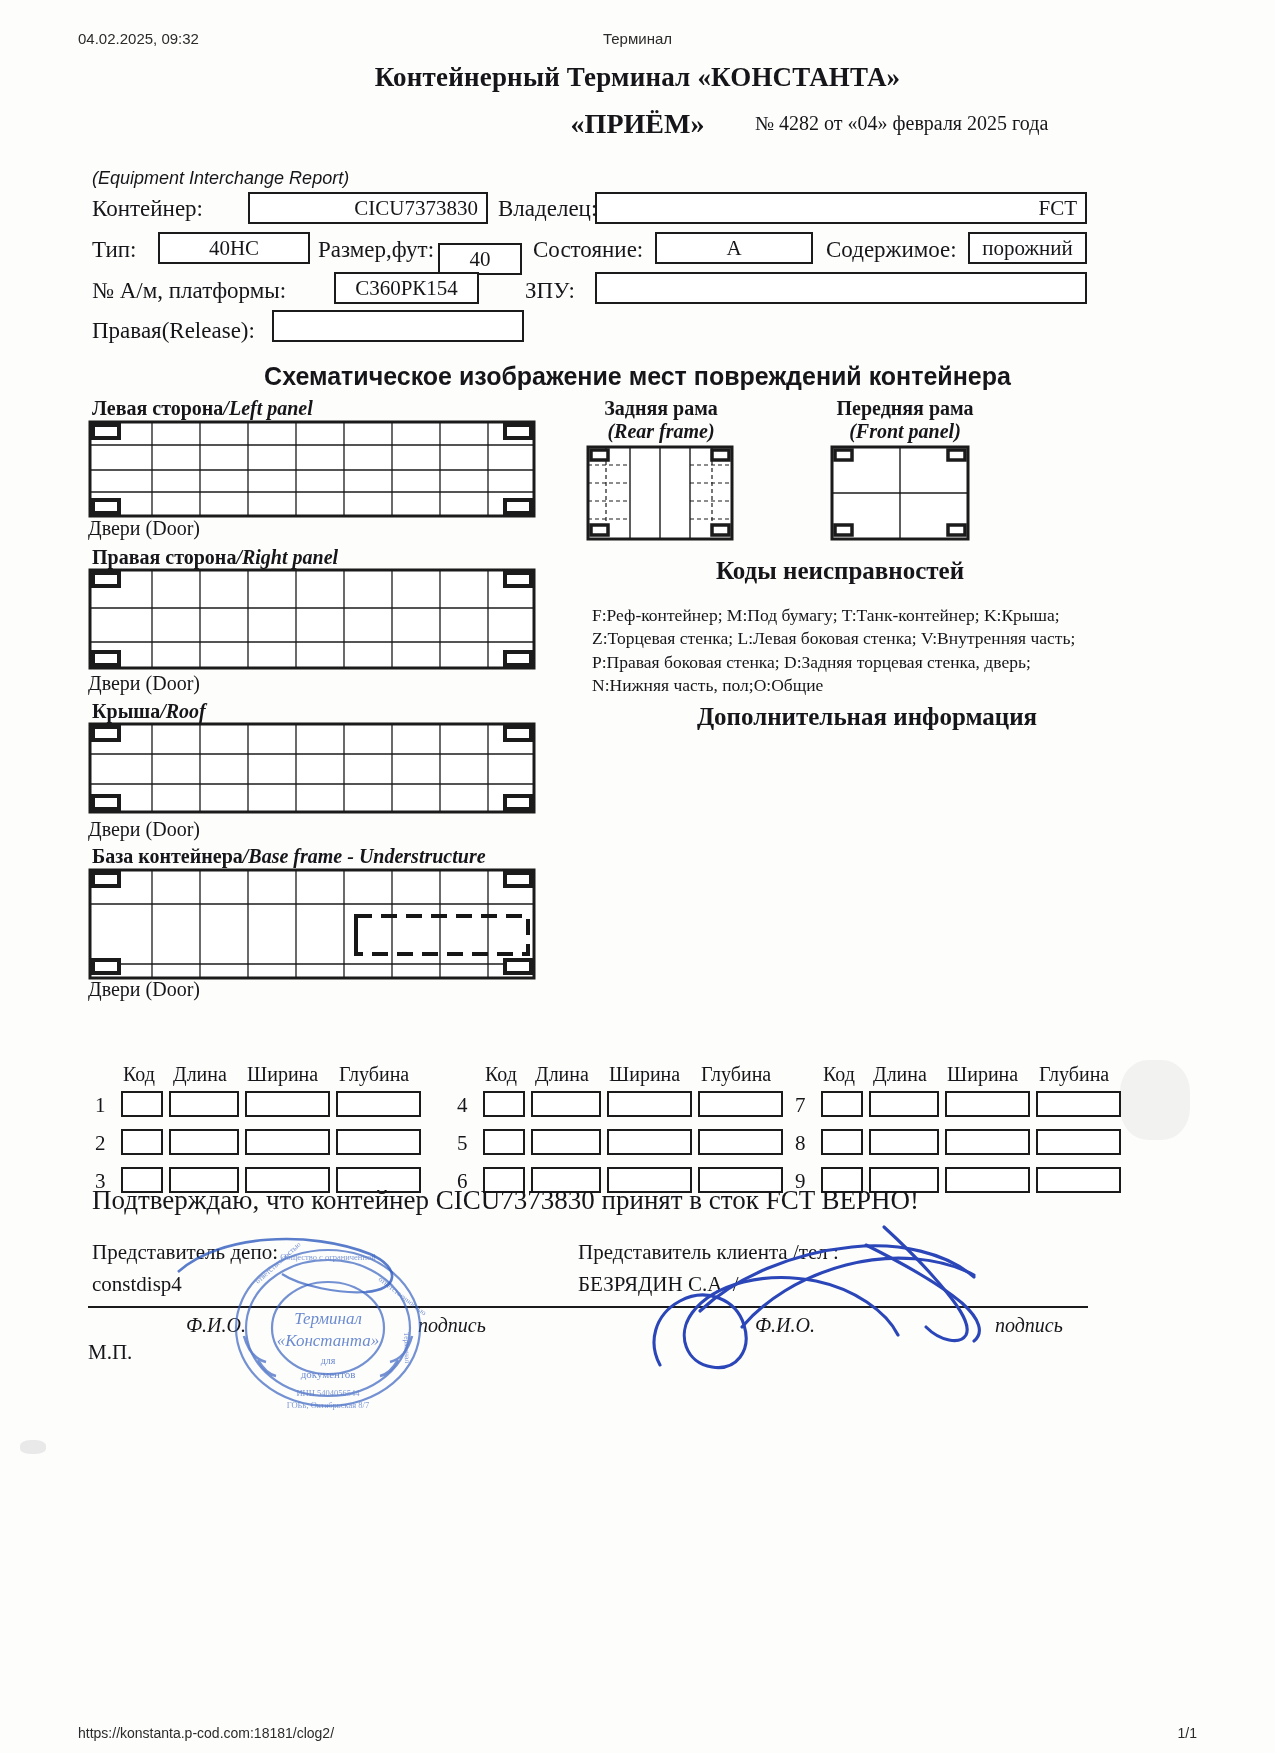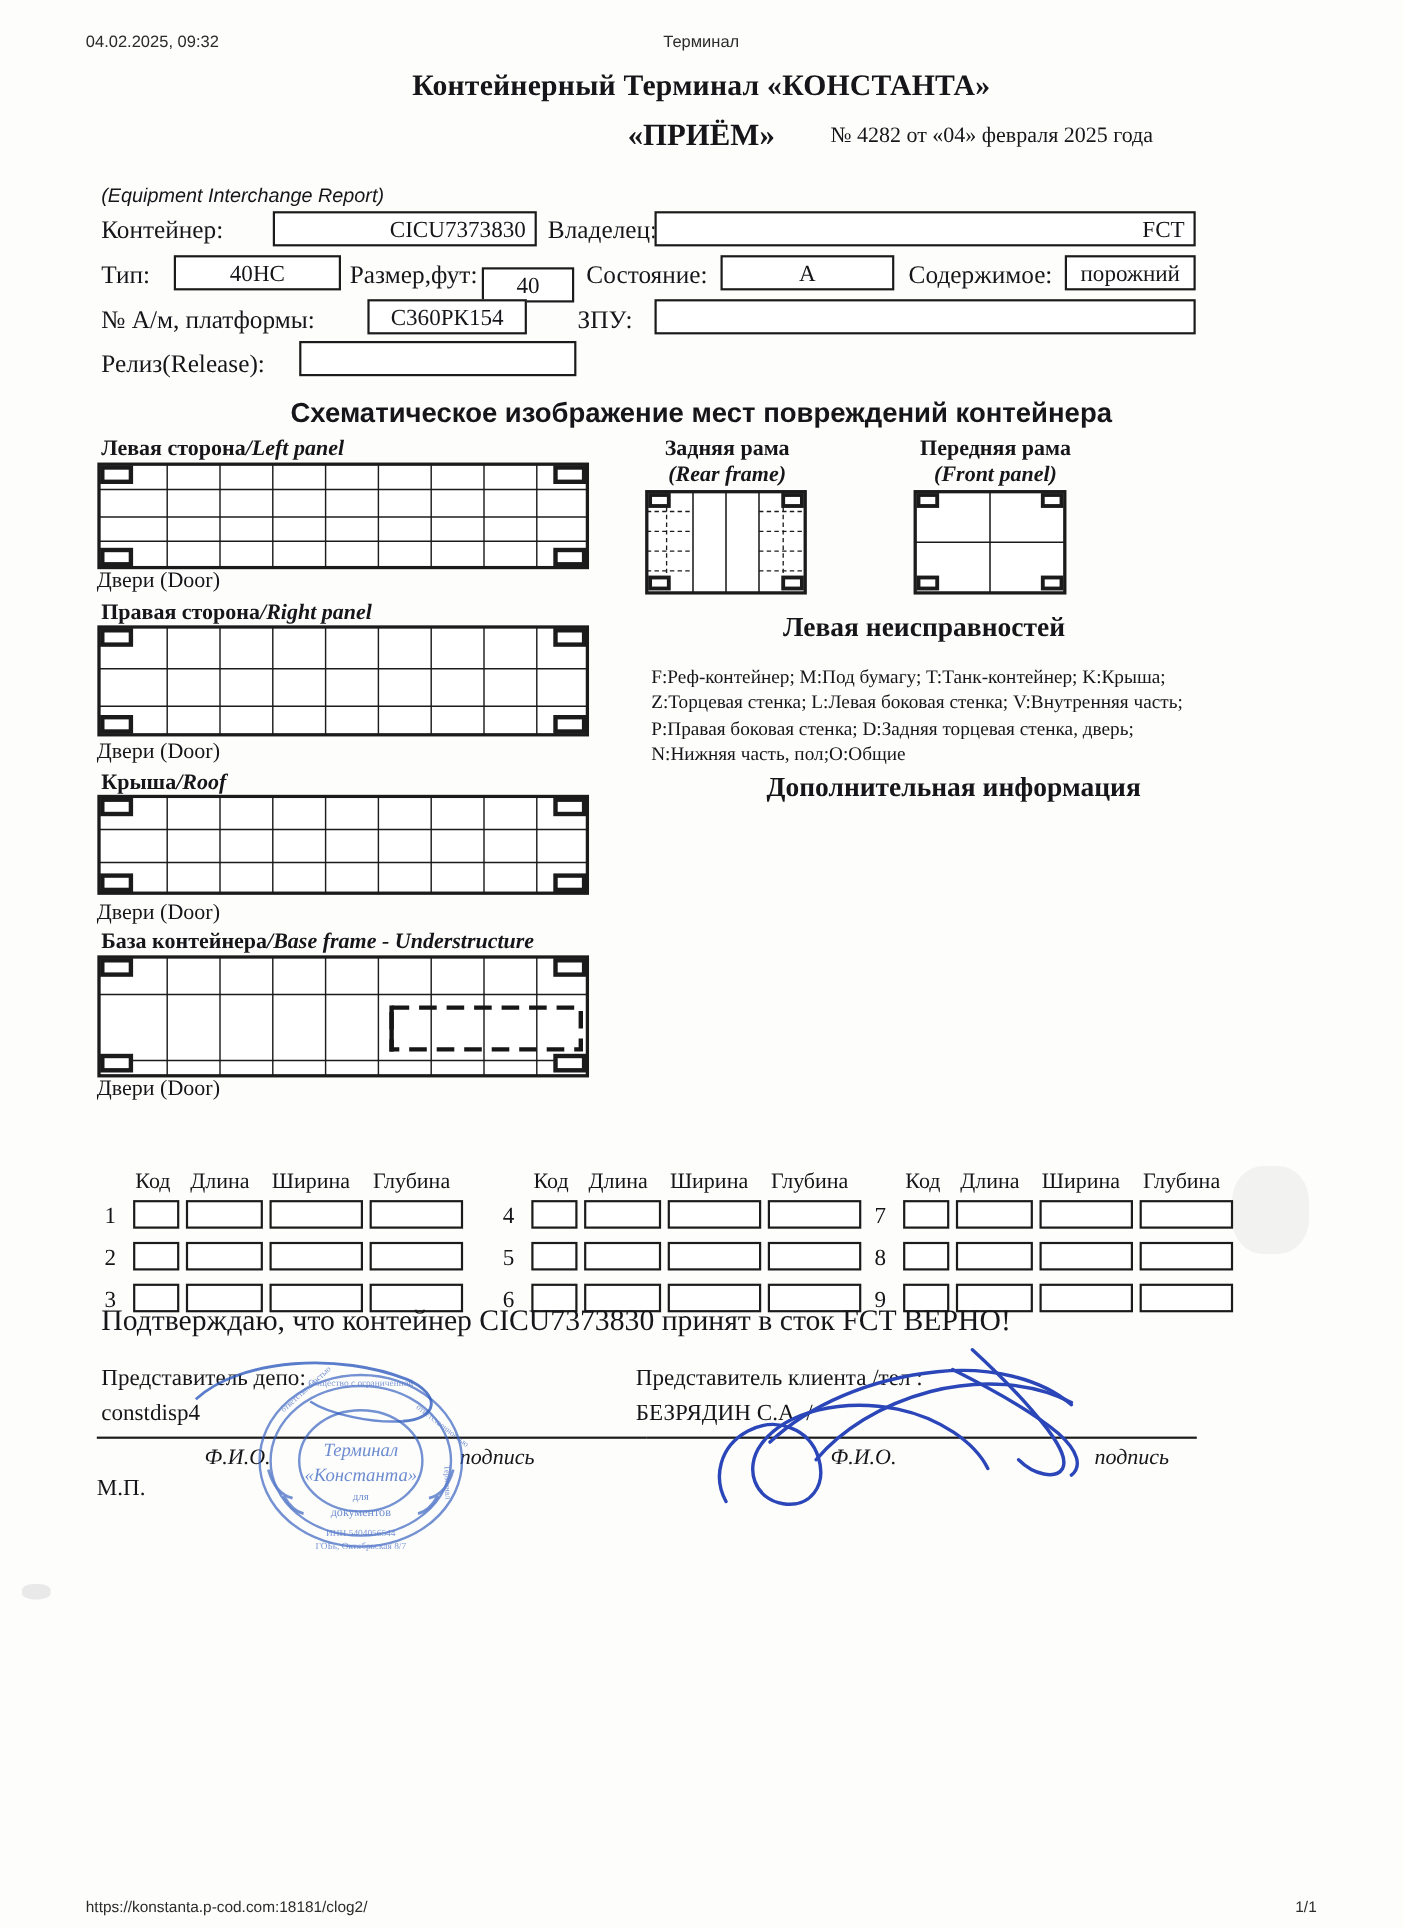--- a/index.html
+++ b/index.html
@@ -143,21 +143,21 @@
   <div class="lbl" style="left:533px;top:237px;">Состояние:</div>
   <div class="box" style="left:655px;top:232px;width:158px;height:32px;">A</div>
   <div class="lbl" style="left:826px;top:237px;">Содержимое:</div>
   <div class="box" style="left:968px;top:232px;width:119px;height:32px;">порожний</div>
 
   <div class="lbl" style="left:92px;top:278px;">№ А/м, платформы:</div>
   <div class="box" style="left:334px;top:272px;width:145px;height:32px;">С360РК154</div>
   <div class="lbl" style="left:525px;top:278px;">ЗПУ:</div>
   <div class="box" style="left:595px;top:272px;width:492px;height:32px;"></div>
 
-  <div class="lbl" style="left:92px;top:318px;">Релиз(Release):</div>
+  <div class="lbl" style="left:92px;top:318px;">Правая(Release):</div>
   <div class="box" style="left:272px;top:310px;width:252px;height:32px;"></div>
 
   <div class="scheme-title">Схематическое изображение мест повреждений контейнера</div>
 
   <div class="panel-label" style="left:92px;top:397px;">
     <span>Левая сторона</span><i>/Left panel</i>
   </div>
   <div class="diagram" style="left:88px;top:420px;">
     <svg width="448" height="98" viewBox="0 0 448 98">
       <rect x="2" y="2" width="444" height="94" fill="#fff" stroke="#1b1b1b" stroke-width="3"></rect>
@@ -311,21 +311,21 @@
       <rect x="2" y="2" width="136" height="92" fill="#fff" stroke="#1b1b1b" stroke-width="3"></rect>
       <line x1="2" y1="48" x2="138" y2="48" stroke="#1b1b1b" stroke-width="1.4"></line>
       <line x1="70" y1="2" x2="70" y2="94" stroke="#1b1b1b" stroke-width="1.4"></line>
       <rect x="5" y="5" width="17" height="10" fill="#fff" stroke="#1b1b1b" stroke-width="3.5"></rect>
       <rect x="118" y="5" width="17" height="10" fill="#fff" stroke="#1b1b1b" stroke-width="3.5"></rect>
       <rect x="5" y="80" width="17" height="10" fill="#fff" stroke="#1b1b1b" stroke-width="3.5"></rect>
       <rect x="118" y="80" width="17" height="10" fill="#fff" stroke="#1b1b1b" stroke-width="3.5"></rect>
     </svg>
   </div>
 
-  <div class="codes-title">Левая неисправностей</div>
+  <div class="codes-title">Коды неисправностей</div>
   <div class="codes-body">
     <div>F:Реф-контейнер; M:Под бумагу; T:Танк-контейнер; K:Крыша;</div>
     <div>Z:Торцевая стенка; L:Левая боковая стенка; V:Внутренняя часть;</div>
     <div>P:Правая боковая стенка; D:Задняя торцевая стенка, дверь;</div>
     <div>N:Нижняя часть, пол;O:Общие</div>
   </div>
   <div class="addinfo-title">Дополнительная информация</div>
 
   <div class="dmg">
 

